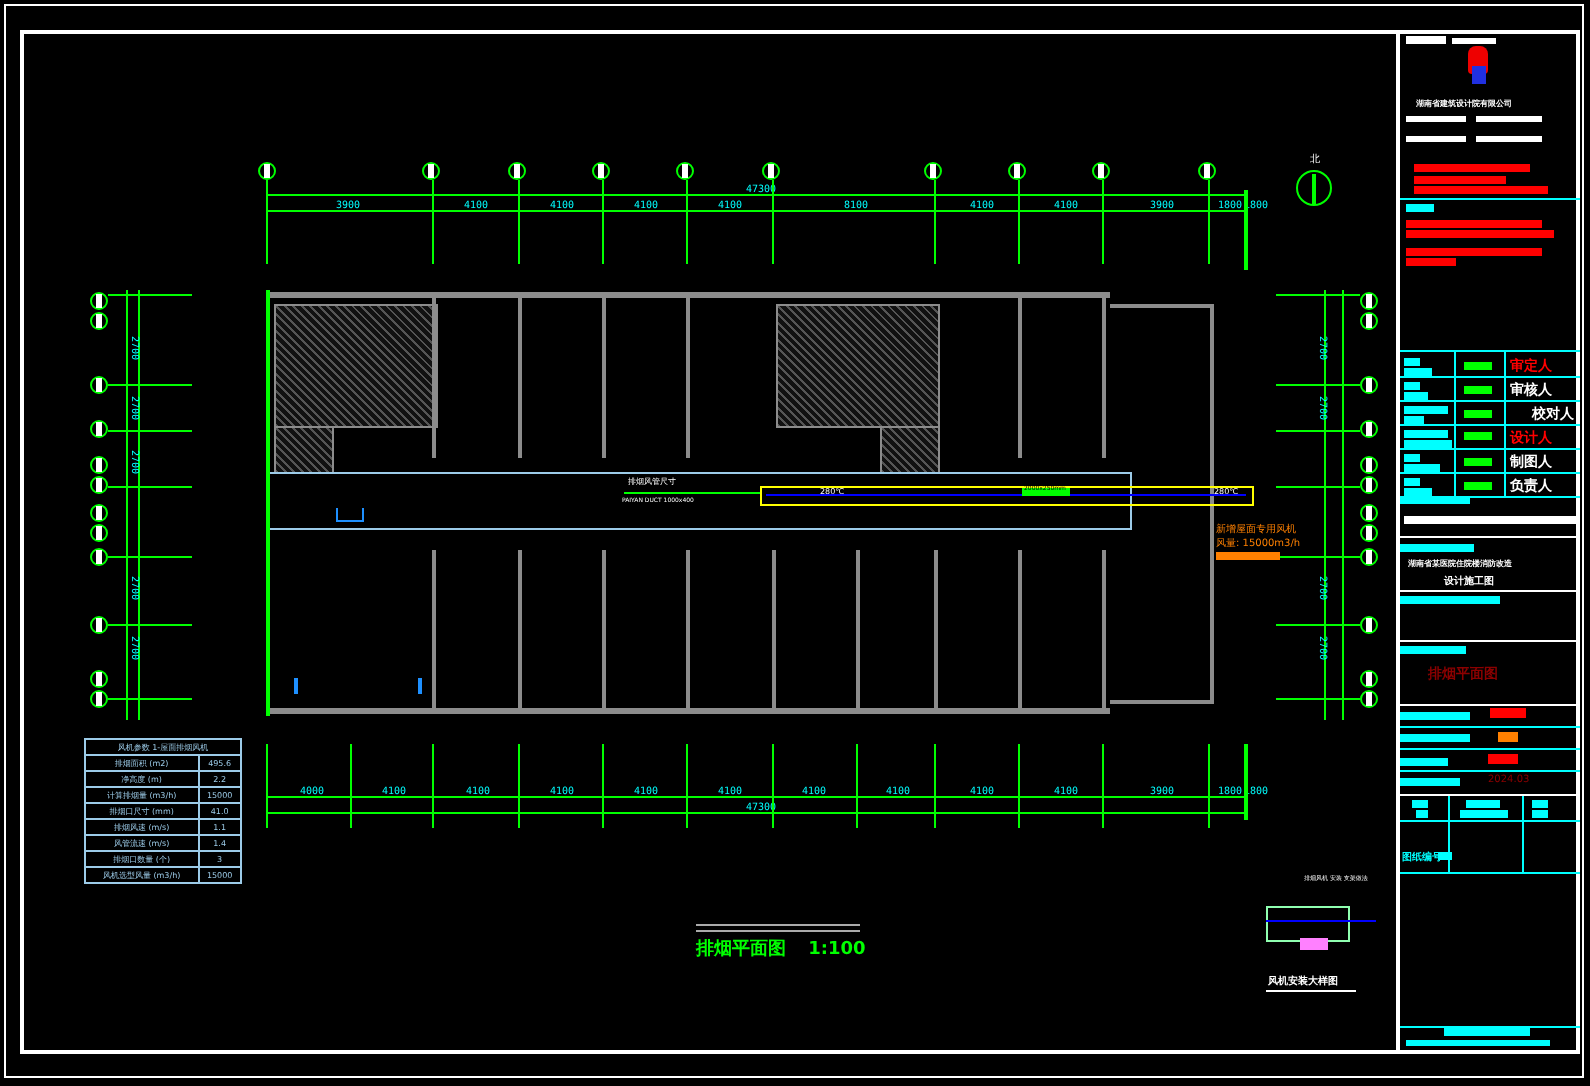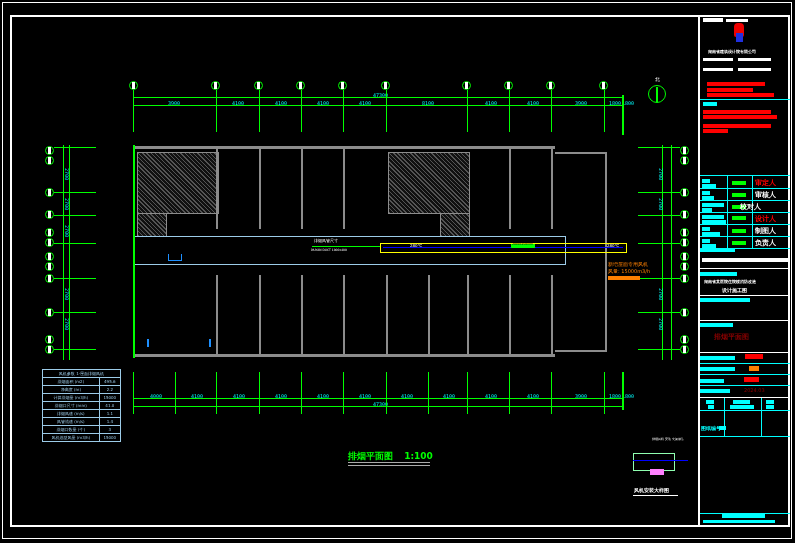--- a/index.html
+++ b/index.html
@@ -247,21 +247,21 @@
             <td>3</td>
           </tr>
       <tr>
             <td>风机选型风量 (m3/h)</td>
             <td>15000</td>
           </tr>
     </tbody>
       </table>
   </div>
 
-  <div class="abs" style="left:348px;top:450px;color:#00ff00;font-size:9px;font-weight:bold;white-space:nowrap;">
+  <div class="abs" style="left:348px;top:468px;color:#00ff00;font-size:9px;font-weight:bold;white-space:nowrap;">
     <span>排烟平面图</span>
     <span style="margin-left:8px;">1:100</span>
   </div>
   <div class="abs" style="left:348px;top:462px;width:82px;height:1px;background:#aaa;"></div>
   <div class="abs" style="left:348px;top:465px;width:82px;height:1px;background:#aaa;"></div>
 
   <div class="abs" style="left:628px;top:446px;width:62px;height:30px;">
     <div class="abs" style="left:5px;top:7px;width:40px;height:16px;border:1px solid #8fffb0;"></div>
     <div class="abs" style="left:5px;top:14px;width:55px;height:1px;background:#0000ff;"></div>
     <div class="abs" style="left:22px;top:23px;width:14px;height:6px;background:#ff80ff;"></div>
@@ -309,21 +309,21 @@
     <div class="abs sign-text" style="left:55px;top:2px;">审定人</div>
 
     <div class="abs cyan-bar" style="left:2px;top:15px;width:8px;"></div>
     <div class="abs cyan-bar" style="left:2px;top:20px;width:12px;"></div>
     <div class="abs green-bar" style="left:32px;top:17px;width:14px;"></div>
     <div class="abs sign-text" style="left:55px;top:14px;color:#fff;">审核人</div>
 
     <div class="abs cyan-bar" style="left:2px;top:27px;width:22px;"></div>
     <div class="abs cyan-bar" style="left:2px;top:32px;width:10px;"></div>
     <div class="abs green-bar" style="left:32px;top:29px;width:14px;"></div>
-    <div class="abs sign-text" style="left:40px;top:26px;color:#fff;">校对人</div>
+    <div class="abs sign-text" style="left:66px;top:26px;color:#fff;">校对人</div>
 
     <div class="abs cyan-bar" style="left:2px;top:39px;width:22px;"></div>
     <div class="abs cyan-bar" style="left:2px;top:44px;width:24px;"></div>
     <div class="abs green-bar" style="left:32px;top:40px;width:14px;"></div>
     <div class="abs sign-text" style="left:55px;top:38px;font-family:Liberation Serif, serif;">设计人</div>
 
     <div class="abs cyan-bar" style="left:2px;top:51px;width:8px;"></div>
     <div class="abs cyan-bar" style="left:2px;top:56px;width:18px;"></div>
     <div class="abs green-bar" style="left:32px;top:53px;width:14px;"></div>
     <div class="abs sign-text" style="left:55px;top:50px;color:#fff;">制图人</div>

